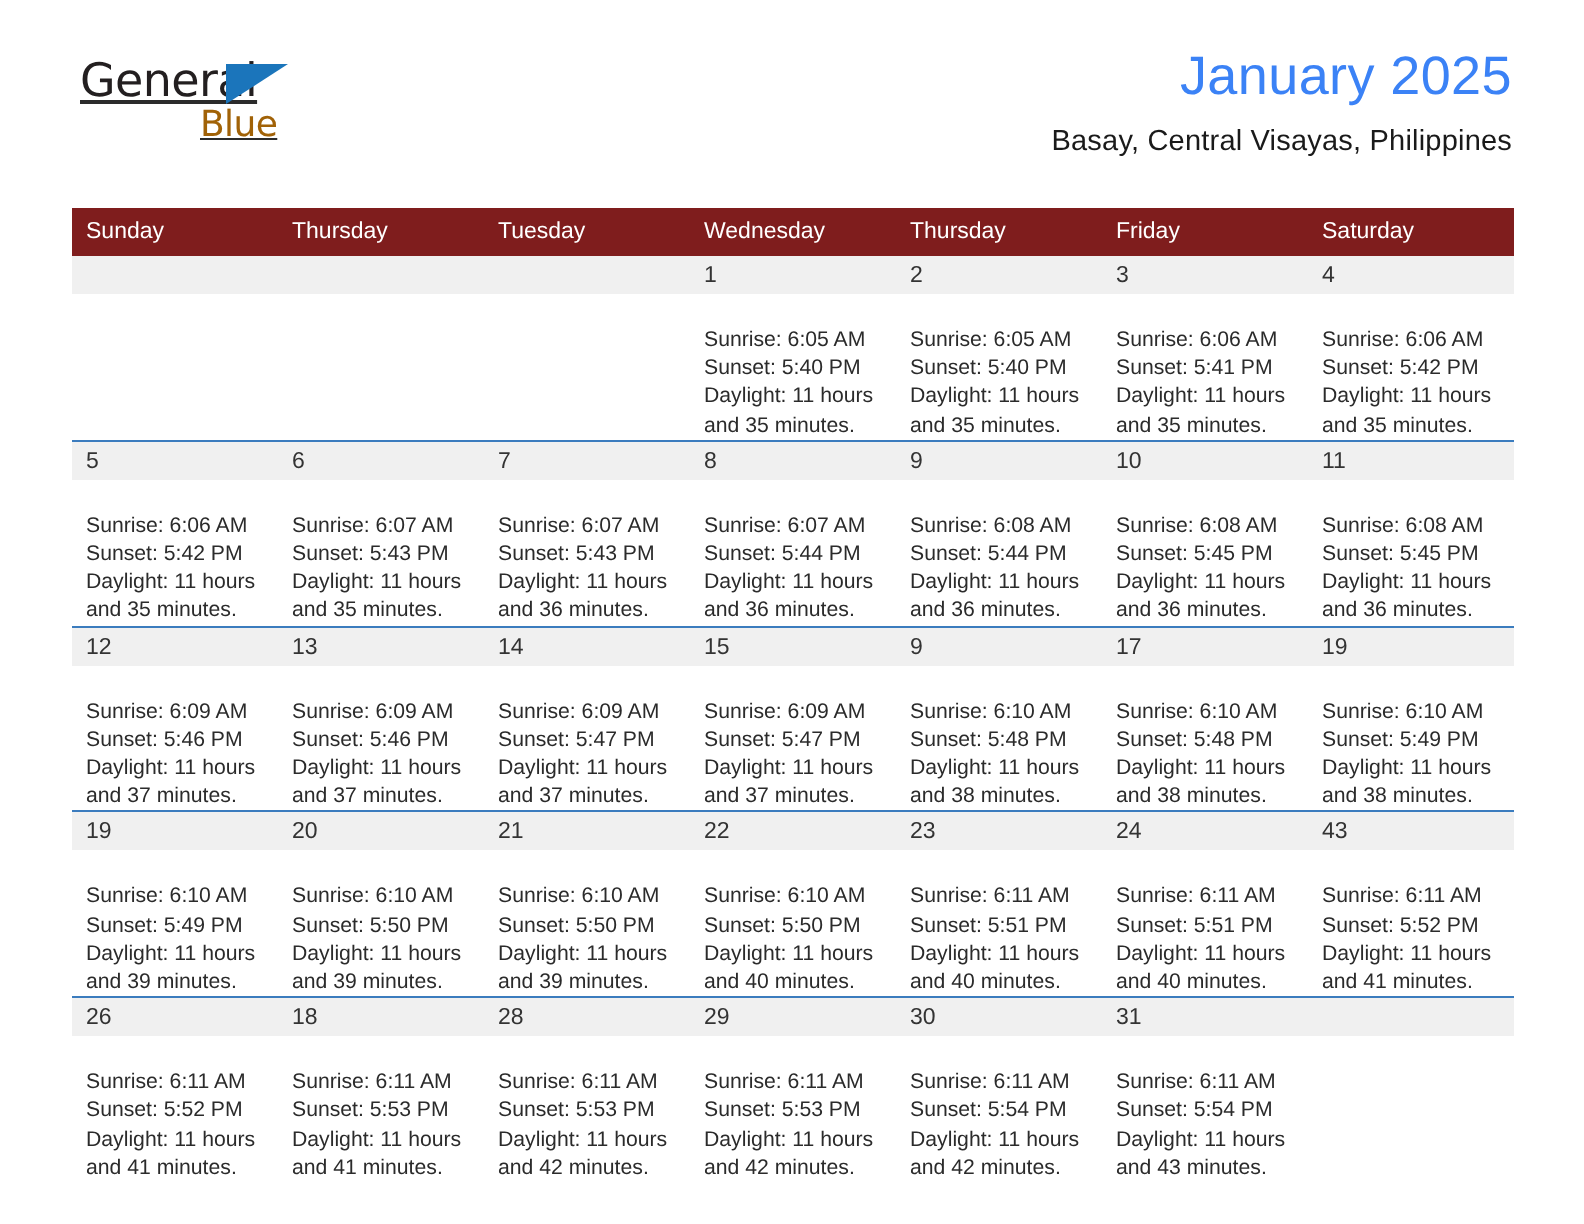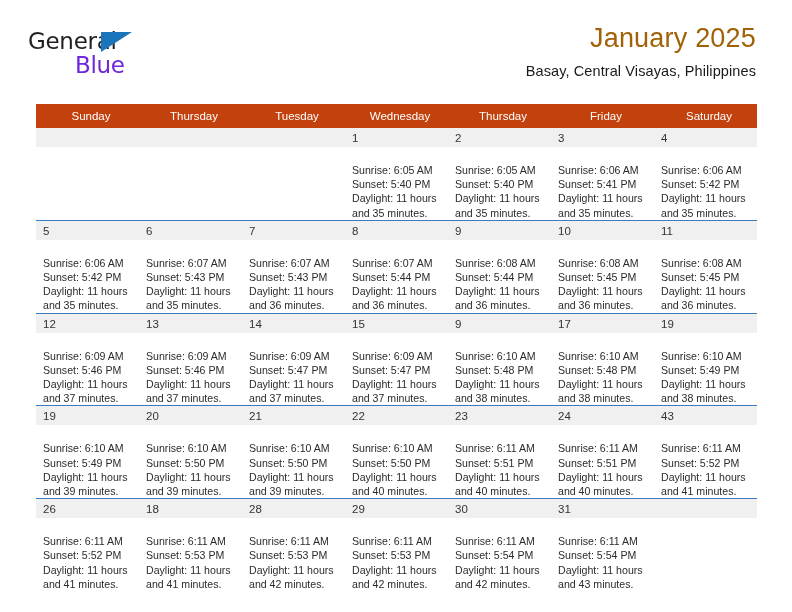--- a/index.html
+++ b/index.html
@@ -23,25 +23,26 @@
 
   
   .header {
     position: relative;
     height: 72px;
     padding: 24px 36px 0 36px;
     box-sizing: border-box;
   }
   .logo {
     position: absolute;
-    left: 28px;
+    left: 40px;
     top: 30px;
     width: 160px;
     height: 48px;
     line-height: 1;
+    text-decoration: underline;
   }
   .logo-row1 {
     position: relative;
     display: block;
     font-size: 23px;
     letter-spacing: -0.3px;
     color: #231f20;
     font-family: "DejaVu Sans", sans-serif;
     font-weight: 400;
   }
@@ -50,33 +51,33 @@
     left: 73px;
     top: 2px;
     width: 0;
     height: 0;
     border-left: 31px solid #1b75bb;
     border-bottom: 20px solid transparent;
   }
   .logo-row2 {
     display: block;
     margin-top: 1px;
-    margin-left: 47px;
-    font-size: 23px;
+    margin-left: 60px;
+    font-size: 18px;
     letter-spacing: -0.3px;
-    color: #6d28d9;
+    color: #a16207;
     font-family: "DejaVu Sans", sans-serif;
   }
   .title-block {
     text-align: right;
   }
   .month-title {
     font-size: 27px;
     font-weight: 400;
-    color: #a16207;
+    color: #3b82f6;
     letter-spacing: 0.2px;
     line-height: 1.1;
     margin: 0;
   }
   .subtitle {
     font-size: 14.5px;
     font-weight: 400;
     color: #1a1a1a;
     margin-top: 9px;
     letter-spacing: 0.1px;
@@ -86,25 +87,25 @@
   
   .calendar {
     position: absolute;
     left: 36px;
     top: 104px;
     width: 721px;
     border-collapse: collapse;
     table-layout: fixed;
   }
   .calendar th {
-    background: #c2410c;
+    background: #7f1d1d;
     color: #ffffff;
     font-size: 11.5px;
     font-weight: 400;
-    text-align: center;
+    text-align: left;
     padding: 6px 0 6px 7px;
     height: 21px;
     box-sizing: border-box;
     border: none;
   }
   .calendar td {
     vertical-align: top;
     padding: 0;
     height: 90px;
     border-top: 1px solid #3b7cbe;

